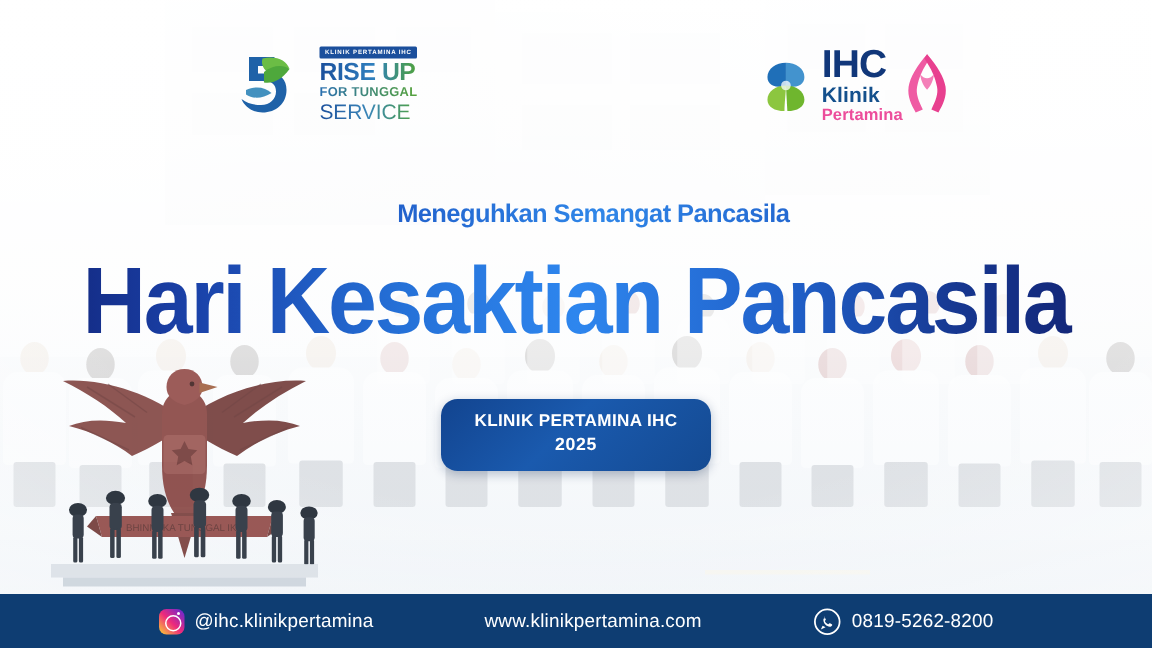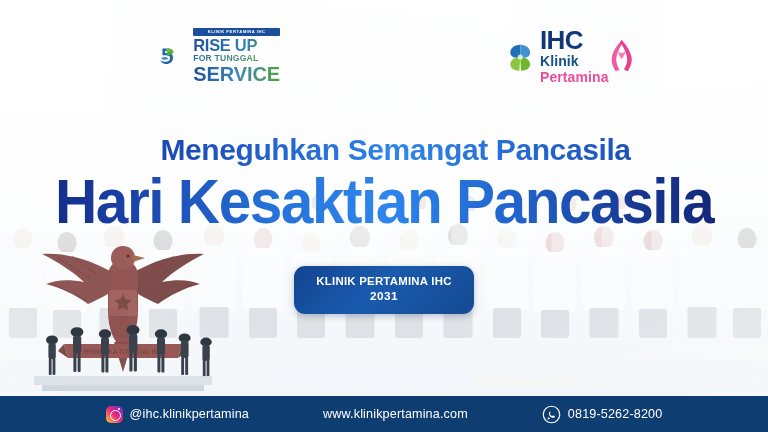--- a/index.html
+++ b/index.html
@@ -97,41 +97,41 @@
     font-size:16.5px; font-weight:bold; letter-spacing:-.3px; line-height:1;
     background:linear-gradient(90deg,#1b4f9c 0%,#2f7fbe 55%,#4fa23d 100%);
     -webkit-background-clip:text; background-clip:text; color:transparent;
   }
   .riseup-l2 {
     font-size:8.6px; font-weight:bold; letter-spacing:.2px; line-height:1.05;
     background:linear-gradient(90deg,#2a6fb0 0%,#57a33c 100%);
     -webkit-background-clip:text; background-clip:text; color:transparent;
   }
   .riseup-l3 {
-    font-size:20px; font-weight:bold; letter-spacing:-.1px; line-height:1;
+    font-size:14px; font-weight:normal; letter-spacing:-.1px; line-height:1;
     background:linear-gradient(90deg,#1b4f9c 0%,#3a86b8 50%,#4fa23d 100%);
     -webkit-background-clip:text; background-clip:text; color:transparent;
   }
 
   .logo-ihc {
     position:absolute; left:505px; top:28px; width:130px; height:58px;
     display:flex; align-items:center; gap:3px;
   }
   .ihc-word {
     font-size:26px; font-weight:bold; color:#11377a;
     letter-spacing:-.6px; line-height:.92;
   }
   .ihc-sub1 { font-size:14px; font-weight:bold; color:#14508c; letter-spacing:.1px; line-height:1.15; }
-  .ihc-sub2 { font-size:14px; font-weight:bold; color:#ec4d9b; letter-spacing:.1px; line-height:1.15; }
+  .ihc-sub2 { font-size:11px; font-weight:bold; color:#ec4d9b; letter-spacing:.1px; line-height:1.15; }
 
   
   .subtitle {
     position:absolute; left:0; top:133px; width:768px;
     text-align:center;
-    font-size:30px; font-weight:bold; letter-spacing:-.4px;
+    font-size:17px; font-weight:bold; letter-spacing:-.4px;
     background:linear-gradient(90deg,#16307f 0%,#1b4fbe 26%,#2f86e8 52%,#1e58c4 78%,#16307f 100%);
     -webkit-background-clip:text; background-clip:text; color:transparent;
     text-shadow:none;
     padding-left:23px;
   }
   .headline {
     position:absolute; left:0; top:170px; width:768px;
     text-align:center;
     font-family:"Liberation Sans Narrow","Liberation Sans", sans-serif;
     font-size:63px; font-weight:bold;
@@ -447,21 +447,21 @@
       <path d="M18 4 C25 12 30 20 31 27 C32 34 29 40 26 45 L21 43 C24 37 26 32 25 27 C24 21 21 14 16 7 Z" fill="#e8408f"></path>
       <path d="M13 18 C16 22 20 22 23 18 C22 24 20 27 18 29 C16 27 14 24 13 18 Z" fill="#f47fb8"></path>
     </svg>
   </div>
 
   <div class="subtitle">Meneguhkan Semangat Pancasila</div>
   <div class="headline">Hari Kesaktian Pancasila</div>
 
   <div class="badge">
     <div class="badge-l1">KLINIK PERTAMINA IHC</div>
-    <div class="badge-l2">2031</div>
+    <div class="badge-l2">2025</div>
   </div>
 
   <div class="footer">
 
     <div class="f-item">
       <span class="ig-icon"></span>
       <span class="f-text">@ihc.klinikpertamina</span>
     </div>
 
     <span class="f-gap-a"></span>

